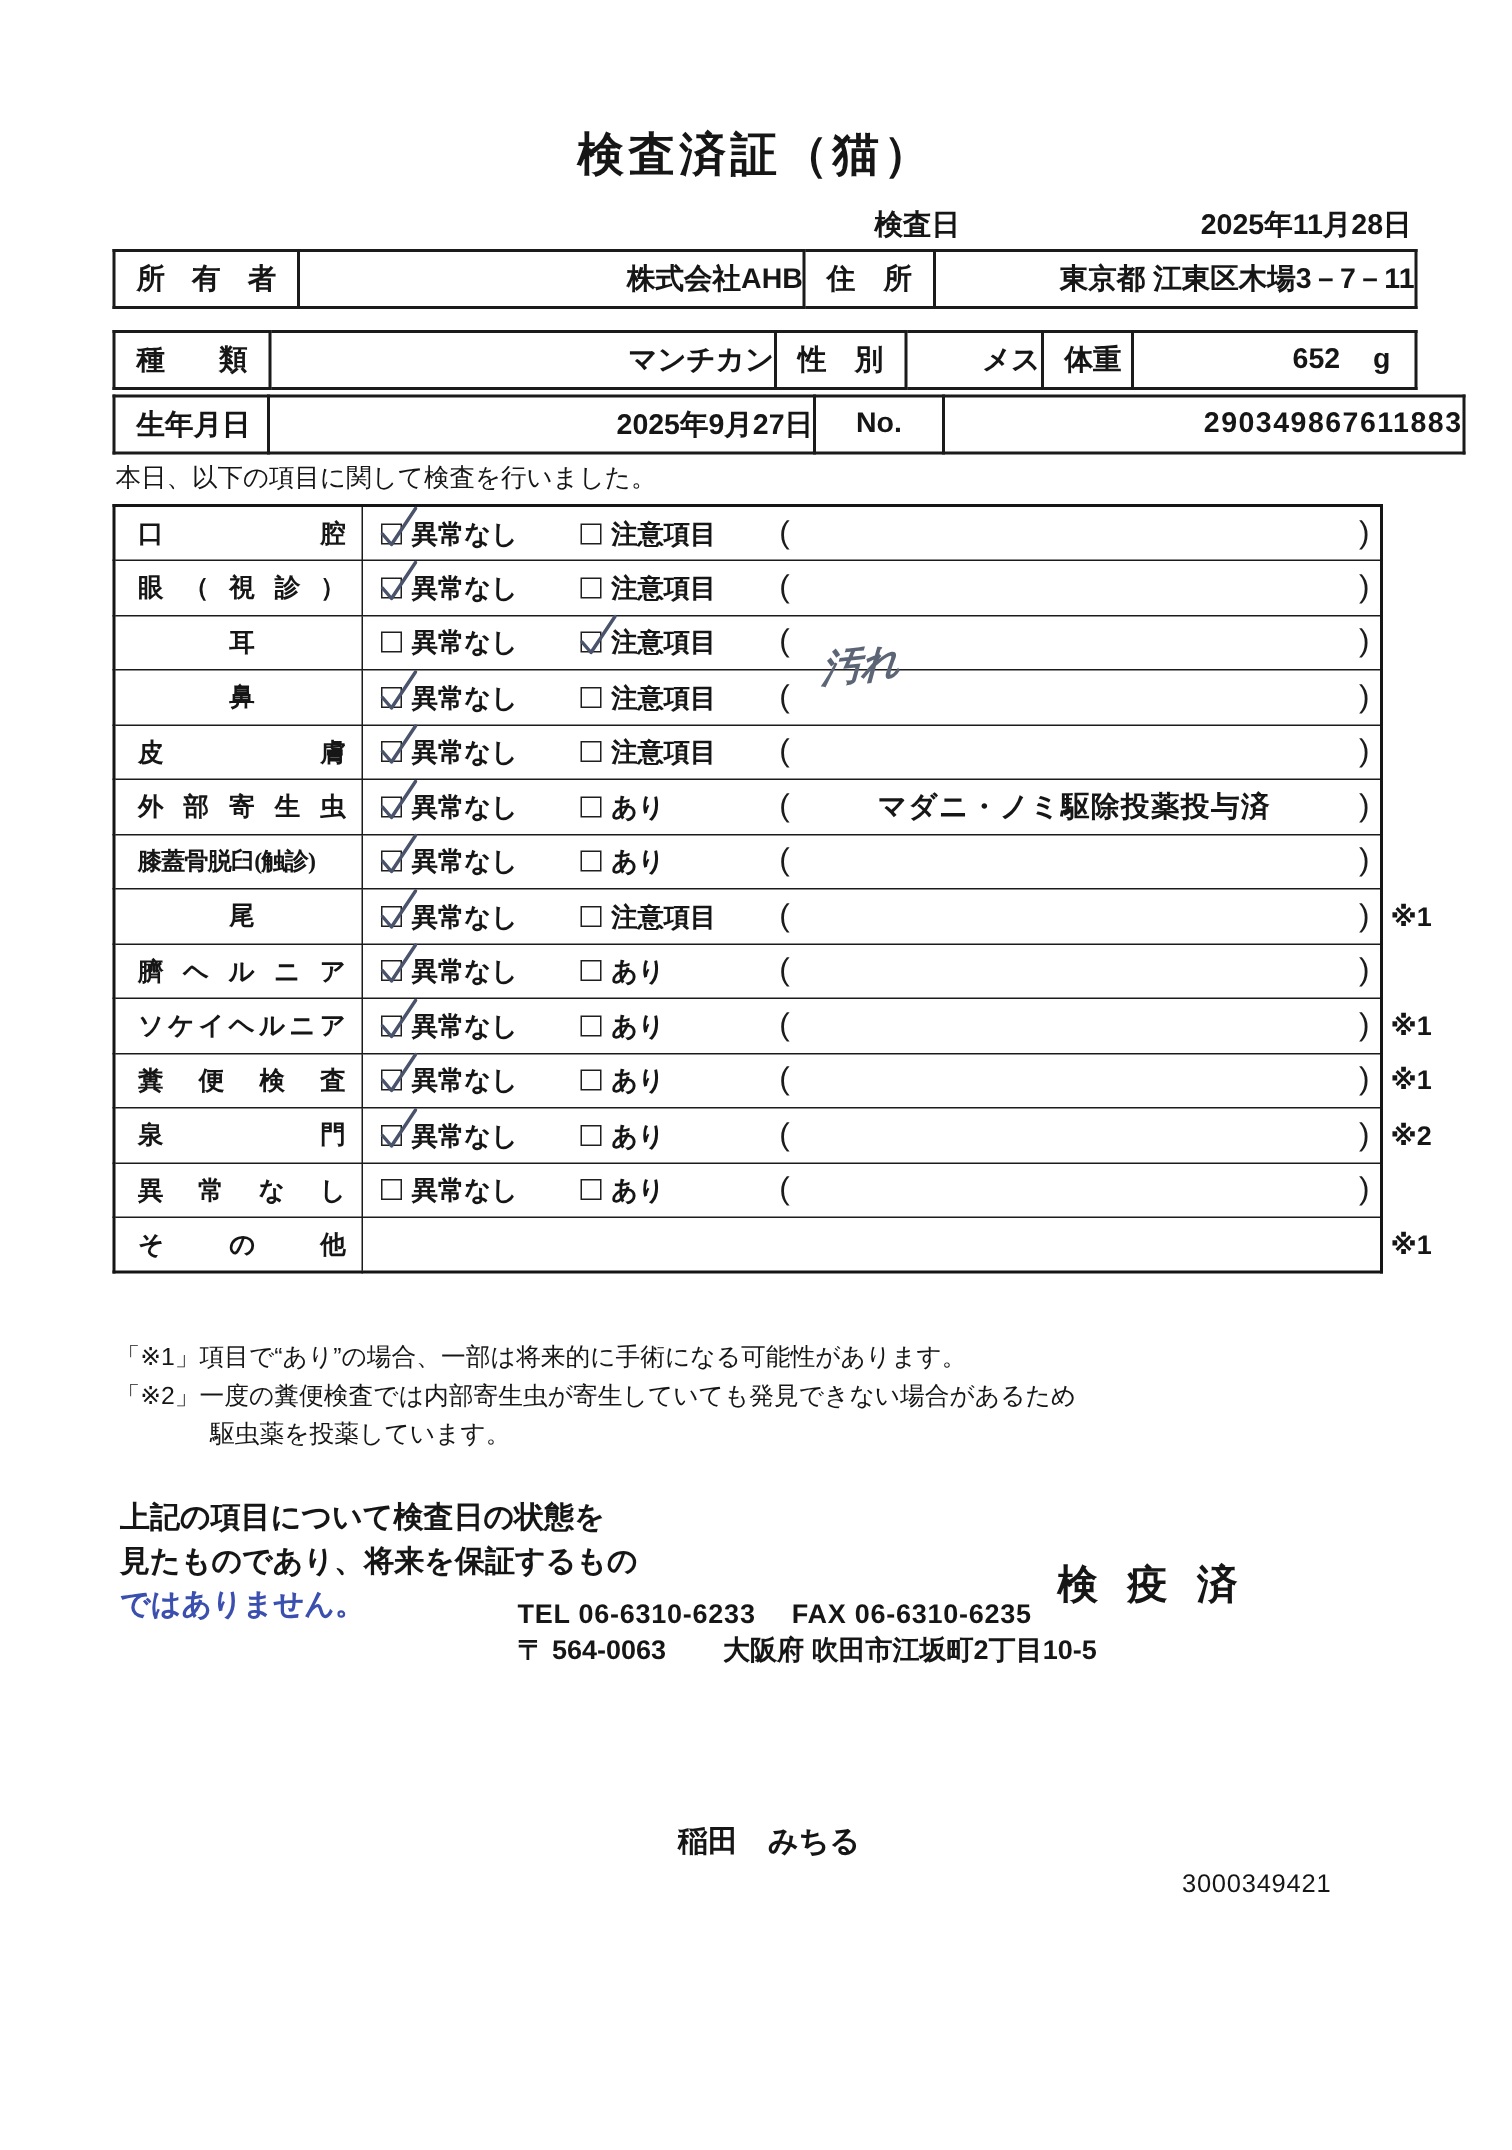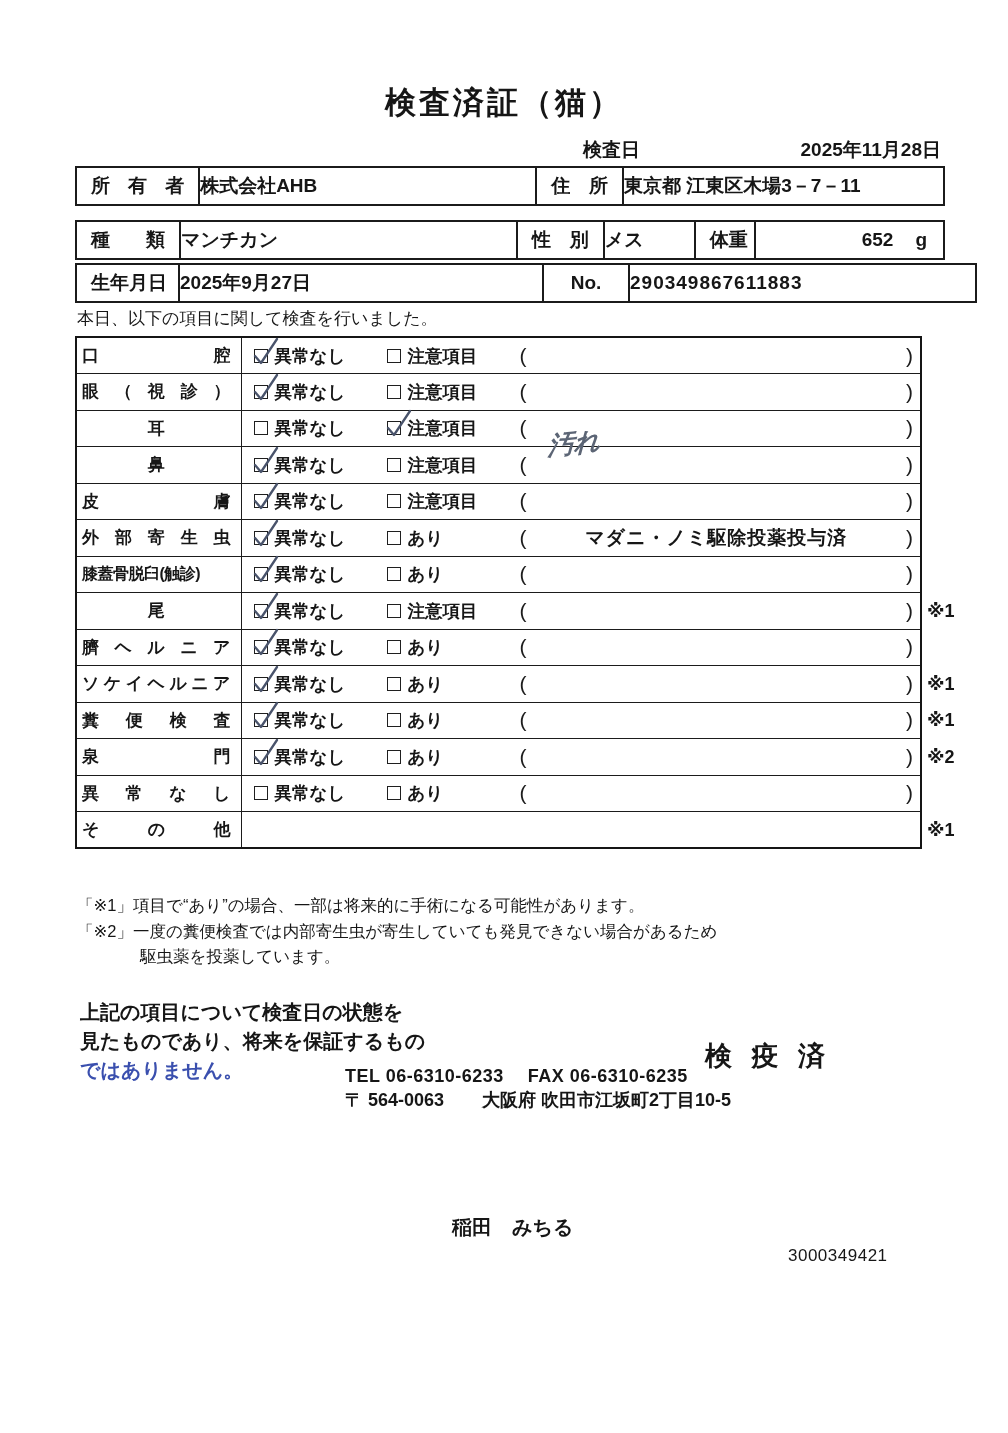--- a/index.html
+++ b/index.html
@@ -11,37 +11,37 @@
   .doc-title { position:absolute; top:82px; left:0; width:100%; text-align:center;
                font-size:31px; font-weight:700; letter-spacing:3px; }
 
   .date-row { position:absolute; top:137px; left:583px; width:358px;
               display:flex; justify-content:space-between; font-size:19px; font-weight:600; }
 
   table { border-collapse:collapse; table-layout:fixed; }
   .box-table { position:absolute; left:75px; background:#fff; }
   .box-table td { border:2px solid #1b1b1b; font-size:19px; font-weight:600; height:38px; overflow:hidden; white-space:nowrap; }
   td.lbl { text-align:justify; text-align-last:justify; padding:0 14px; }
-  td.val { padding-left:0; text-align:left; }
+  td.val { padding-left:0; text-align:right; }
   td.ctr { text-align:center; }
 
   .owner-table { top:166px; width:870px; }
   .pet-table1  { top:220px; width:870px; }
   .pet-table2  { top:263px; width:870px; }
   .num-val { font-size:20px; letter-spacing:1px; }
   .weight-cell { padding:0 16px 0 0; }
   .weight-flex { display:flex; justify-content:flex-end; align-items:center; gap:22px; }
 
   .intro { position:absolute; top:307px; left:77px; font-size:17px; font-weight:500; }
 
   .inspection-wrap { position:absolute; top:336px; left:75px; width:920px; height:552px; }
   .inspection-table { position:absolute; top:0; left:0; width:845px; border:2.5px solid #151515; }
   .inspection-table td { border:1.7px solid #1b1b1b; height:36.5px; overflow:visible; }
   td.item-cell { width:165px; font-size:17px; font-weight:600; text-align:justify; text-align-last:justify;
-                 padding:0 10px 0 5px; white-space:nowrap; }
+                 padding:0 10px 0 15px; white-space:nowrap;font-family:Liberation Serif, serif; }
   td.item-cell.single { text-align:center; text-align-last:center; }
   td.item-cell.tight { font-size:16px; letter-spacing:-0.5px; text-align-last:auto; }
   td.rest-cell { width:680px; padding:0; }
   .row-flex { display:flex; align-items:center; height:100%; padding-left:12px; }
   .opt { width:133px; display:flex; align-items:center; gap:7px; flex:0 0 133px; }
   .cb { position:relative; width:14px; height:14px; border:1.7px solid #1f1f1f; flex:0 0 14px; background:#fff; }
   .cb svg.tick { position:absolute; left:-4px; top:-14px; width:29px; height:31px; overflow:visible; }
   .cb svg.tick path { fill:none; stroke:#49536b; stroke-width:2.3; stroke-linecap:round; stroke-linejoin:round; }
   .cb-label { font-size:17.5px; font-weight:600; white-space:nowrap; }
   .note-area { flex:1; display:flex; align-items:center; justify-content:space-between; padding-right:7px; height:100%; }

